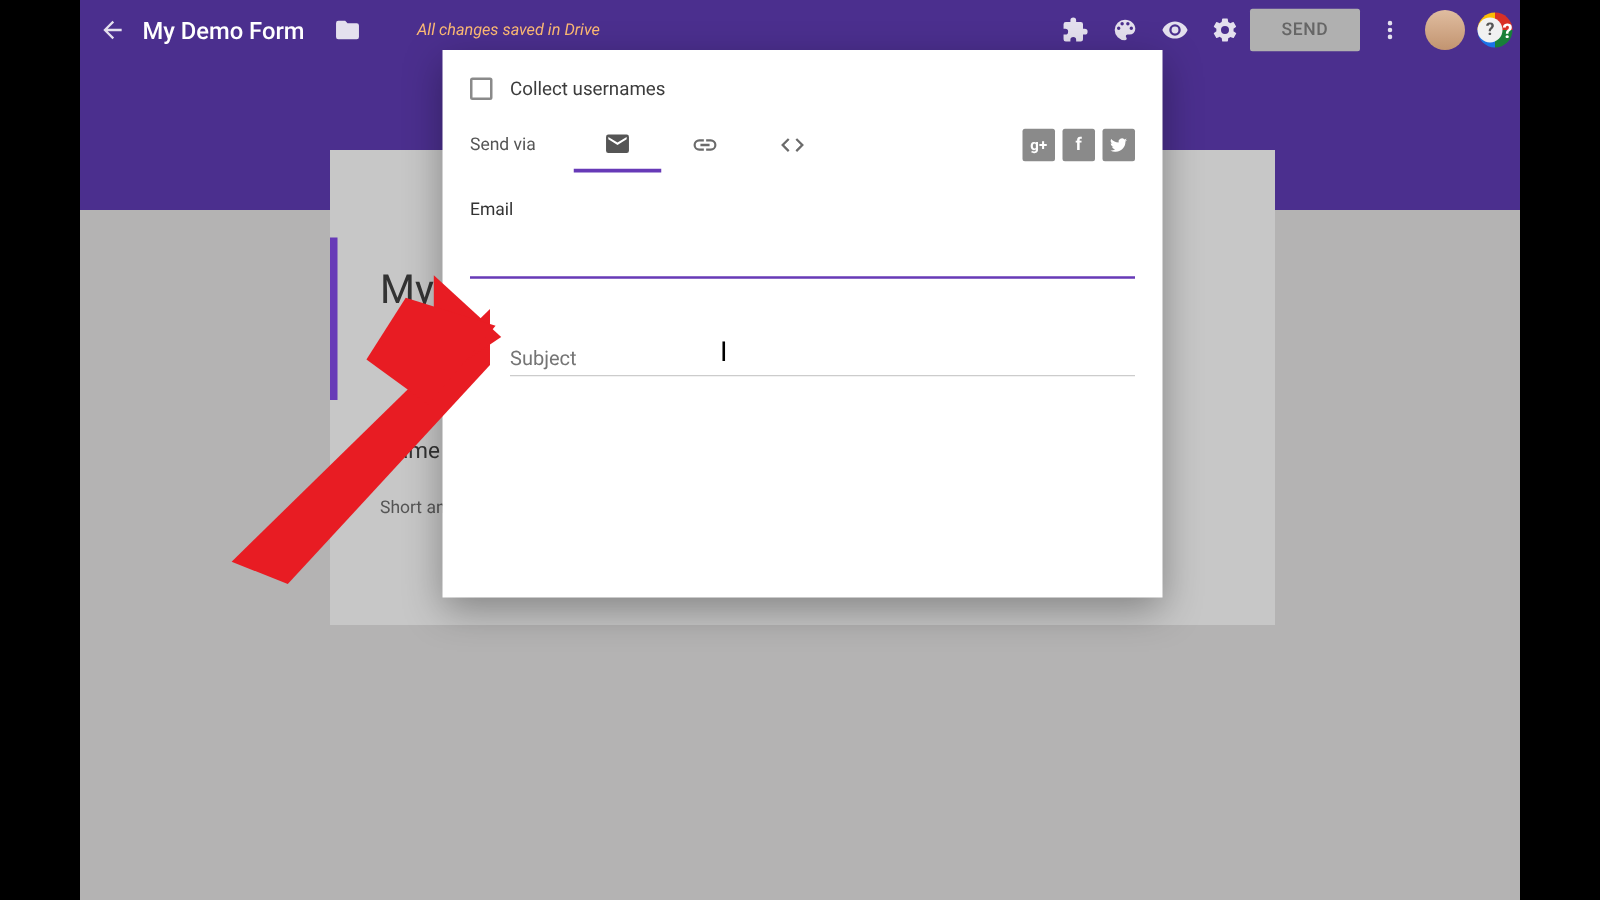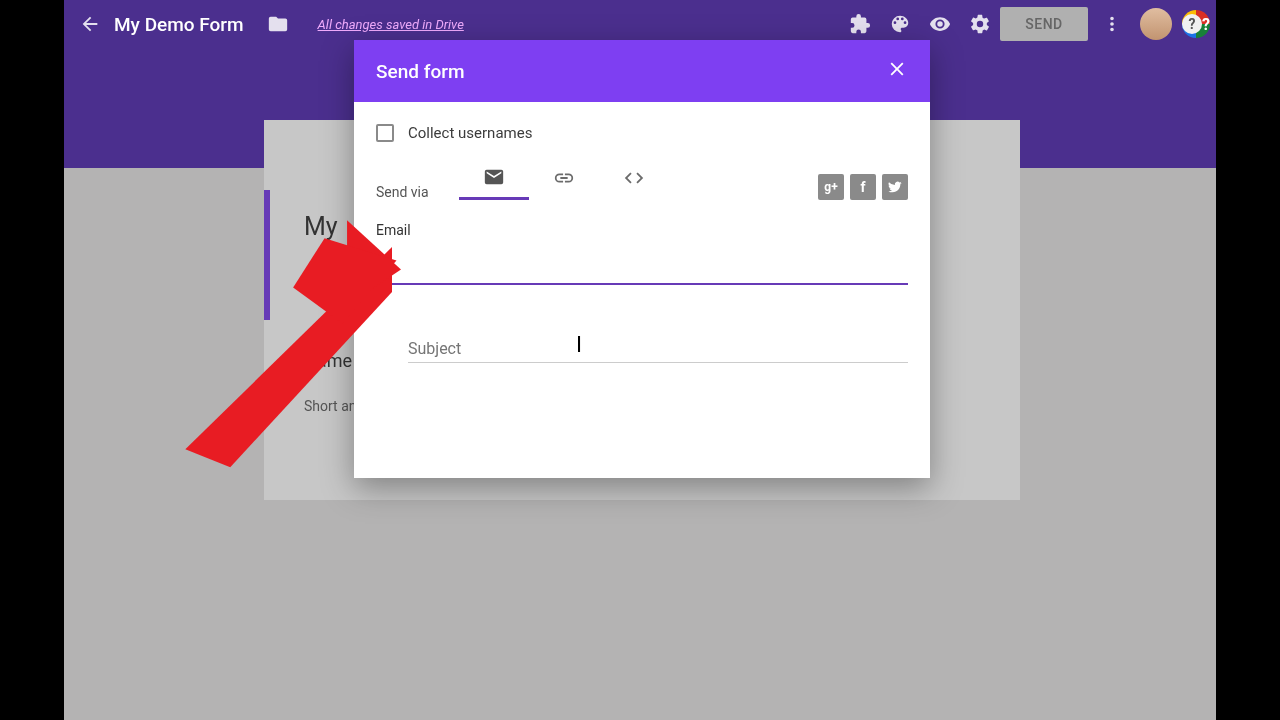--- a/index.html
+++ b/index.html
@@ -7,46 +7,46 @@
   .stage { position: absolute; left: 64px; top: 0; width: 1152px; height: 647px; background: #4b2f8e; }
 
   .grey-bg { position: absolute; left: 0; top: 168px; width: 100%; height: 552px; background: #b4b3b3; }
 
   
   .topbar { position: absolute; left: 0; top: 0; width: 100%; height: 48px; display: flex; align-items: center; color: #fff; padding: 0 6px; }
   .icon-btn { width: 40px; height: 40px; display: flex; align-items: center; justify-content: center; color: #fff; opacity: .85; }
   .icon-btn svg { width: 22px; height: 22px; fill: currentColor; }
   .form-name { font-size: 19px; font-weight: 500; color: #fff; margin-left: 4px; }
   .folder-ic { margin-left: 14px; opacity:.85;}
-  .saved { font-size: 13px; font-style: italic; color: #f0abfc; margin-left: 20px; text-decoration: underline; }
+  .saved { font-size: 13px; font-style: italic; color: #fdba74; margin-left: 36px; }
   .topbar .spacer { flex: 1; }
   .send-btn { background: #b0b0b0; color: #666; width: 88px; height: 34px; border-radius: 2px; display: flex; align-items: center; justify-content: center; font-weight: 500; font-size: 14px; letter-spacing: .5px; }
   .more-btn, .avatar, .help-ic { margin-left: 4px; }
   .avatar { width: 32px; height: 32px; border-radius: 50%; background: linear-gradient(#e0bda0,#c29470); margin-left: 8px; }
   .help-ic { width: 28px;height:28px;border-radius:50%; background: conic-gradient(#d93025 0 90deg,#188038 90deg 180deg,#1a73e8 180deg 270deg,#fbbc04 270deg 360deg); display:flex;align-items:center;justify-content:center; margin-left:10px;}
   .help-ic::after{content:"?"; color:#fff; font-weight:700; background:#fff0;}
   .help-inner{width:20px;height:20px;border-radius:50%;background:#f1f1f1;color:#555;display:flex;align-items:center;justify-content:center;font-weight:700;font-size:14px;}
 
   
   .form-card { position: absolute; left: 200px; top: 120px; width: 756px; height: 380px; background: #c7c7c7; border-radius: 0; }
   .form-card .accent { position:absolute; left:0; top:70px; width:6px; height:130px; background:#673ab7;}
-  .form-card .title { position:absolute; left:40px; top:92px; font-size:25px; color:#333; }
+  .form-card .title { position:absolute; left:40px; top:92px; font-size:32px; color:#333; }
   .form-card .desc  { position:absolute; left:40px; top:150px; font-size:14px; color:#555; }
   .form-card .q1    { position:absolute; left:40px; top:230px; font-size:18px; color:#333; }
   .form-card .q2    { position:absolute; left:40px; top:278px; font-size:14px; color:#555; }
 
   
   .dialog { position: absolute; left: 290px; top: 40px; width: 576px; height: 438px; background: #fff; box-shadow: 0 10px 30px rgba(0,0,0,.35); display:flex; flex-direction:column; }
   .dlg-header { height: 62px; background: #7e3ff2; color:#fff; display:flex; align-items:center; justify-content:space-between; padding:0 22px; }
   .dlg-header .t { font-size:19px; font-weight:500; }
   .close-x svg { width:22px; height:22px; fill:#fff; }
   .dlg-body { padding: 16px 22px 4px 22px; flex:1; position:relative; }
   .chk-row { display:flex; align-items:center; font-size:15px; color:#3c3c3c; padding: 6px 0 14px 0; }
   .chk-box { width:18px; height:18px; border:2px solid #8a8a8a; border-radius:2px; margin-right:14px; }
-  .via-row { display:flex; align-items:flex-end; height:44px; border-bottom:0; position:relative;}
+  .via-row { display:flex; align-items:center; height:44px; border-bottom:0; position:relative;}
   .via-lbl { font-size:14px; color:#555; margin-right:30px; }
   .tab { width:70px; display:flex; align-items:center; justify-content:center; height:44px; }
   .tab svg { width:22px; height:22px; fill:#6b6b6b; }
   .tab.active { border-bottom:3px solid #673ab7; }
   .tab.active svg { fill:#555; }
   .share-ics { margin-left:auto; display:flex; gap:6px; }
   .sq { width:26px; height:26px; background:#8a8a8a; color:#fff; display:flex; align-items:center; justify-content:center; border-radius:2px; font-weight:700; font-size:14px;}
   .sq svg{width:16px;height:16px;fill:#fff;}
   .section-h { font-size:14px; color:#333; margin:22px 0 6px 0; }
   .field { margin-top:16px; }
@@ -118,28 +118,20 @@
 
   <div class="form-card">
     <div class="accent"></div>
     <div class="title">My</div>
     <div class="desc">Form de</div>
     <div class="q1">Name</div>
     <div class="q2">Short an</div>
   </div>
 
   <div class="dialog">
-    <div class="dlg-header">
-      <div class="t">Send form</div>
-      <div class="close-x">
-        <svg viewBox="0 0 24 24">
-            <path d="M19 6.4 17.6 5 12 10.6 6.4 5 5 6.4 10.6 12 5 17.6 6.4 19 12 13.4 17.6 19 19 17.6 13.4 12z"></path>
-          </svg>
-      </div>
-    </div>
     <div class="dlg-body">
       <div class="chk-row">
         <div class="chk-box"></div>
         <span>Collect usernames</span>
       </div>
       <div class="via-row">
         <span class="via-lbl">Send via</span>
         <div class="tab active">
           <svg viewBox="0 0 24 24">
               <path d="M20 4H4a2 2 0 0 0-2 2v12a2 2 0 0 0 2 2h16a2 2 0 0 0 2-2V6a2 2 0 0 0-2-2zm0 4-8 5-8-5V6l8 5 8-5z"></path>

